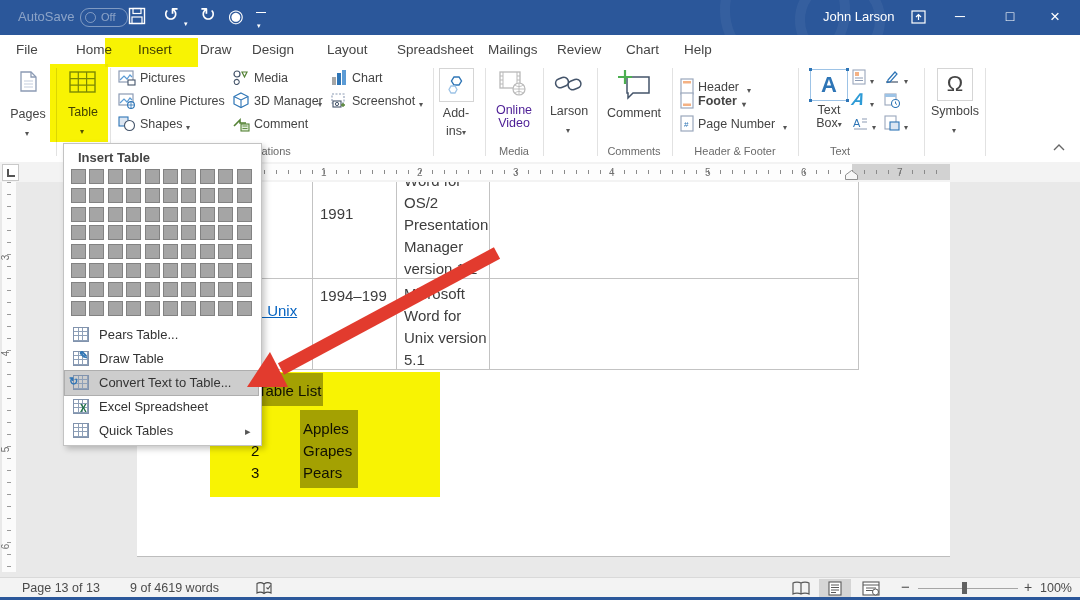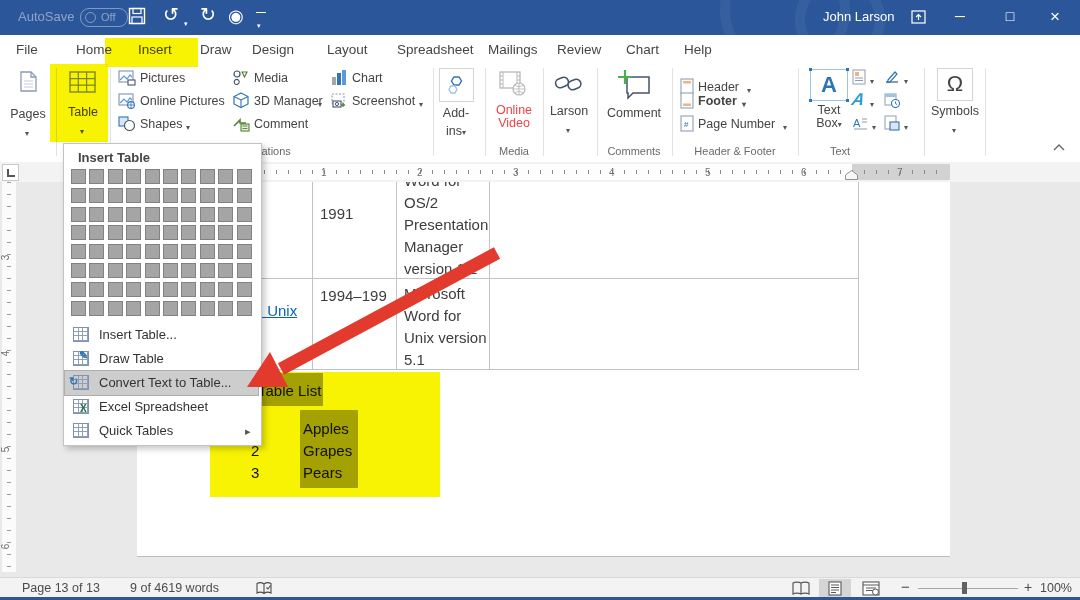--- a/index.html
+++ b/index.html
@@ -287,21 +287,21 @@
 
     <div class="abs" style="left:490px;top:1px;width:48px;">
       <div class="abs" style="left:8px;top:4px;">
         <svg width="30" height="28" viewBox="0 0 30 28">
             <rect x="2" y="2" width="20" height="16" fill="none" stroke="#b9b9b9" stroke-width="1.3"></rect>
             <path d="M5 2 V18 M19 2 V18 M2 6 H5 M2 10 H5 M2 14 H5 M19 6 H22 M19 10 H22 M19 14 H22" stroke="#b9b9b9" stroke-width="1"></path>
             <circle cx="21" cy="19" r="6" fill="#fff" stroke="#b9b9b9" stroke-width="1.2"></circle>
             <path d="M15 19 H27 M21 13 V25 M17 15 C19 17 23 17 25 15 M17 23 C19 21 23 21 25 23" stroke="#b9b9b9" stroke-width=".9" fill="none"></path>
           </svg>
       </div>
-      <div class="biglbl abs" style="left:0;top:38px;width:48px;line-height:13px;color:#ef4444;">Online Video</div>
+      <div class="biglbl abs" style="left:0;top:38px;width:48px;line-height:13px;color:#4c1d95;">Online Video</div>
     </div>
     <div class="grouplbl" style="left:490px;width:48px;">Media</div>
 
     <div class="abs" style="left:548px;top:1px;width:42px;">
       <div class="abs" style="left:6px;top:6px;">
         <svg width="30" height="22" viewBox="0 0 30 22">
             <rect x="1.5" y="6" width="13" height="9" rx="4.5" fill="none" stroke="#44546a" stroke-width="1.6" transform="rotate(-20 8 10.5)"></rect>
             <rect x="14" y="8" width="13" height="9" rx="4.5" fill="none" stroke="#44546a" stroke-width="1.6" transform="rotate(-20 20.5 12.5)"></rect>
           </svg>
       </div>
@@ -576,21 +576,21 @@
         <div class="gsq"></div>
         <div class="gsq"></div>
         <div class="gsq"></div>
         <div class="gsq"></div>
         <div class="gsq"></div>
         <div class="gsq"></div>
       </div>
 
     <div class="mitem" style="top:179px;">
       <span class="mic tbl-ic"></span>
-      <span class="mlbl">Insert Table...</span>
+      <span class="mlbl">Pears Table...</span>
     </div>
     <div class="mitem" style="top:203px;">
       <span class="mic tbl-ic"></span>
       <span class="mini" style="left:14px;top:2px;color:#2e75b6;font-size:11px;">✎</span>
       <span class="mlbl">Draw Table</span>
     </div>
     <div class="mitem hot" style="top:227px;">
       <span class="mic tbl-ic"></span>
       <span class="mini" style="left:4px;top:4px;color:#2e75b6;font-size:11px;">↻</span>
       <span class="mlbl">Convert Text to Table...</span>

